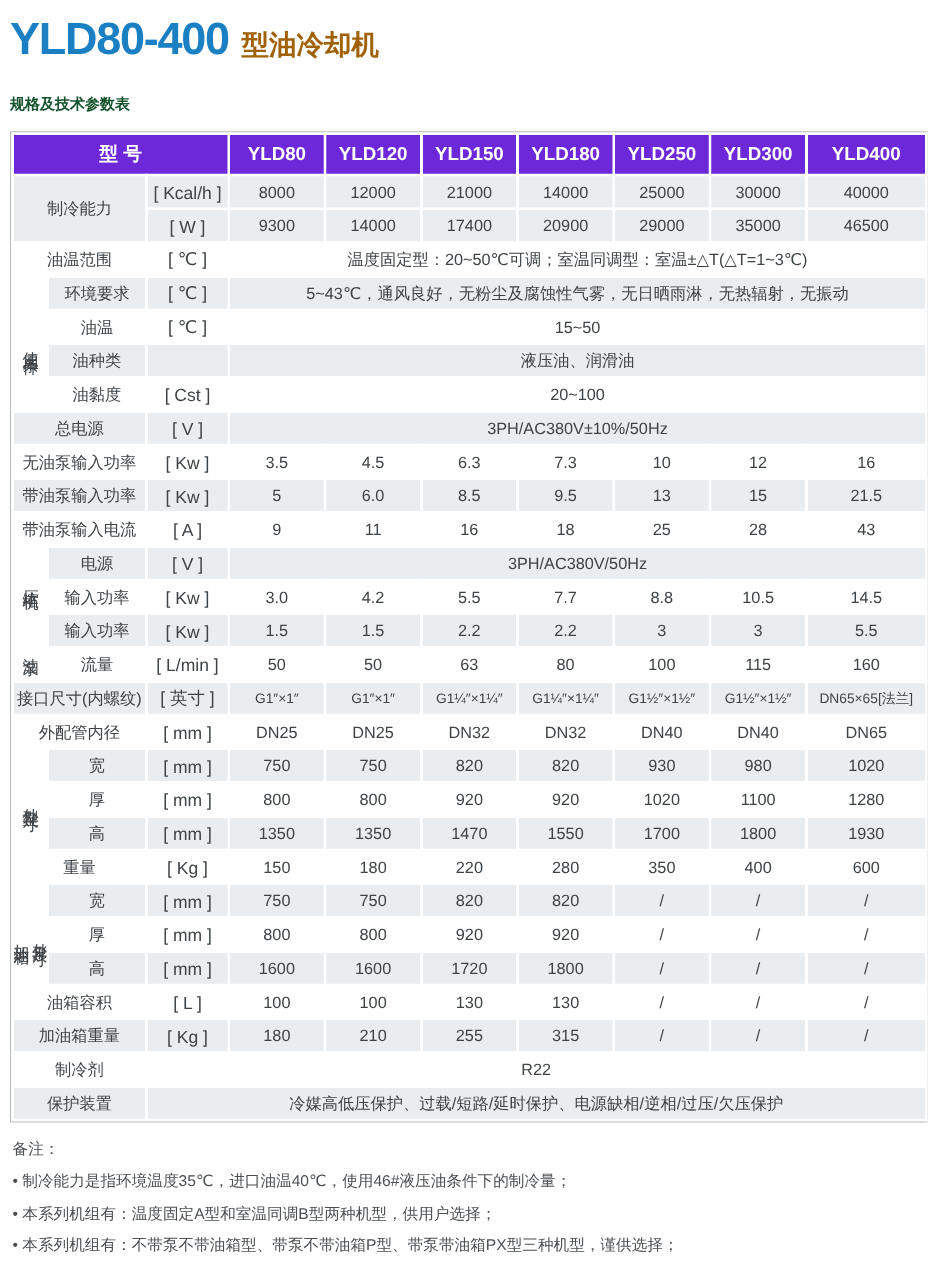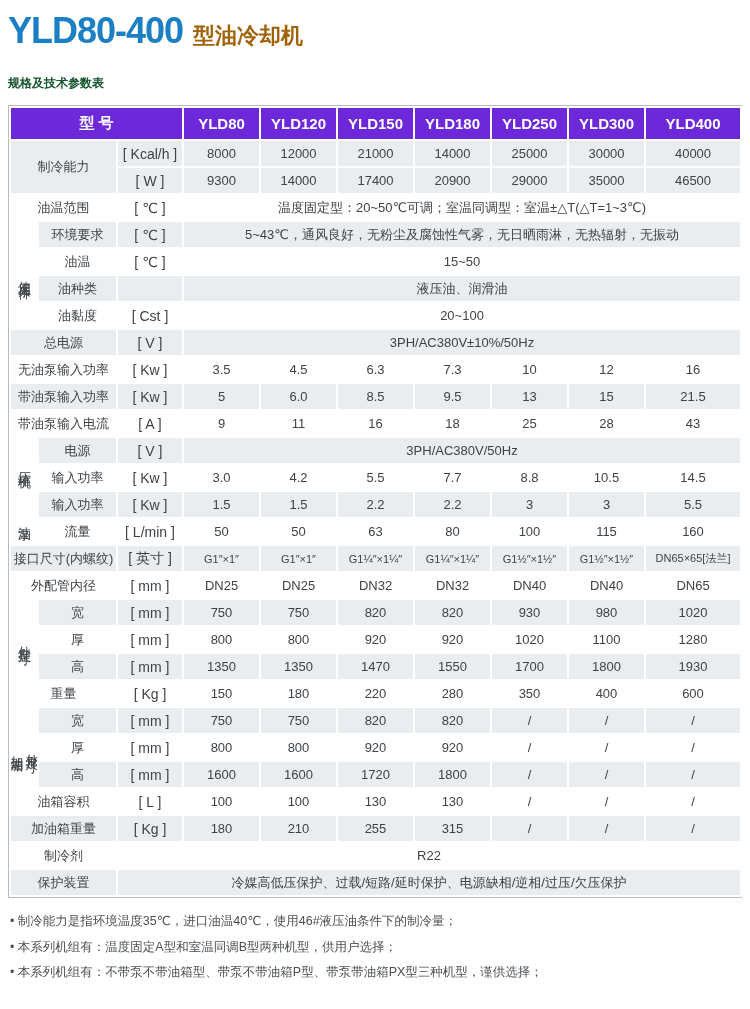--- a/index.html
+++ b/index.html
@@ -353,19 +353,20 @@
           </tr>
           <tr>
             <td class="cell-label bg-g" colspan="2">保护装置</td>
             <td class="cell-span bg-g" colspan="8">冷媒高低压保护、过载/短路/延时保护、电源缺相/逆相/过压/欠压保护</td>
           </tr>
         </tbody>
     </table>
   </div>
 
   <div class="notes">
+    <div class="notes-title">备注：</div>
     <ul id="notes-list">
         <li>制冷能力是指环境温度35℃，进口油温40℃，使用46#液压油条件下的制冷量；</li>
         <li>本系列机组有：温度固定A型和室温同调B型两种机型，供用户选择；</li>
         <li>本系列机组有：不带泵不带油箱型、带泵不带油箱P型、带泵带油箱PX型三种机型，谨供选择；</li>
       </ul>
   </div>
 </div>
 
 </body></html>

